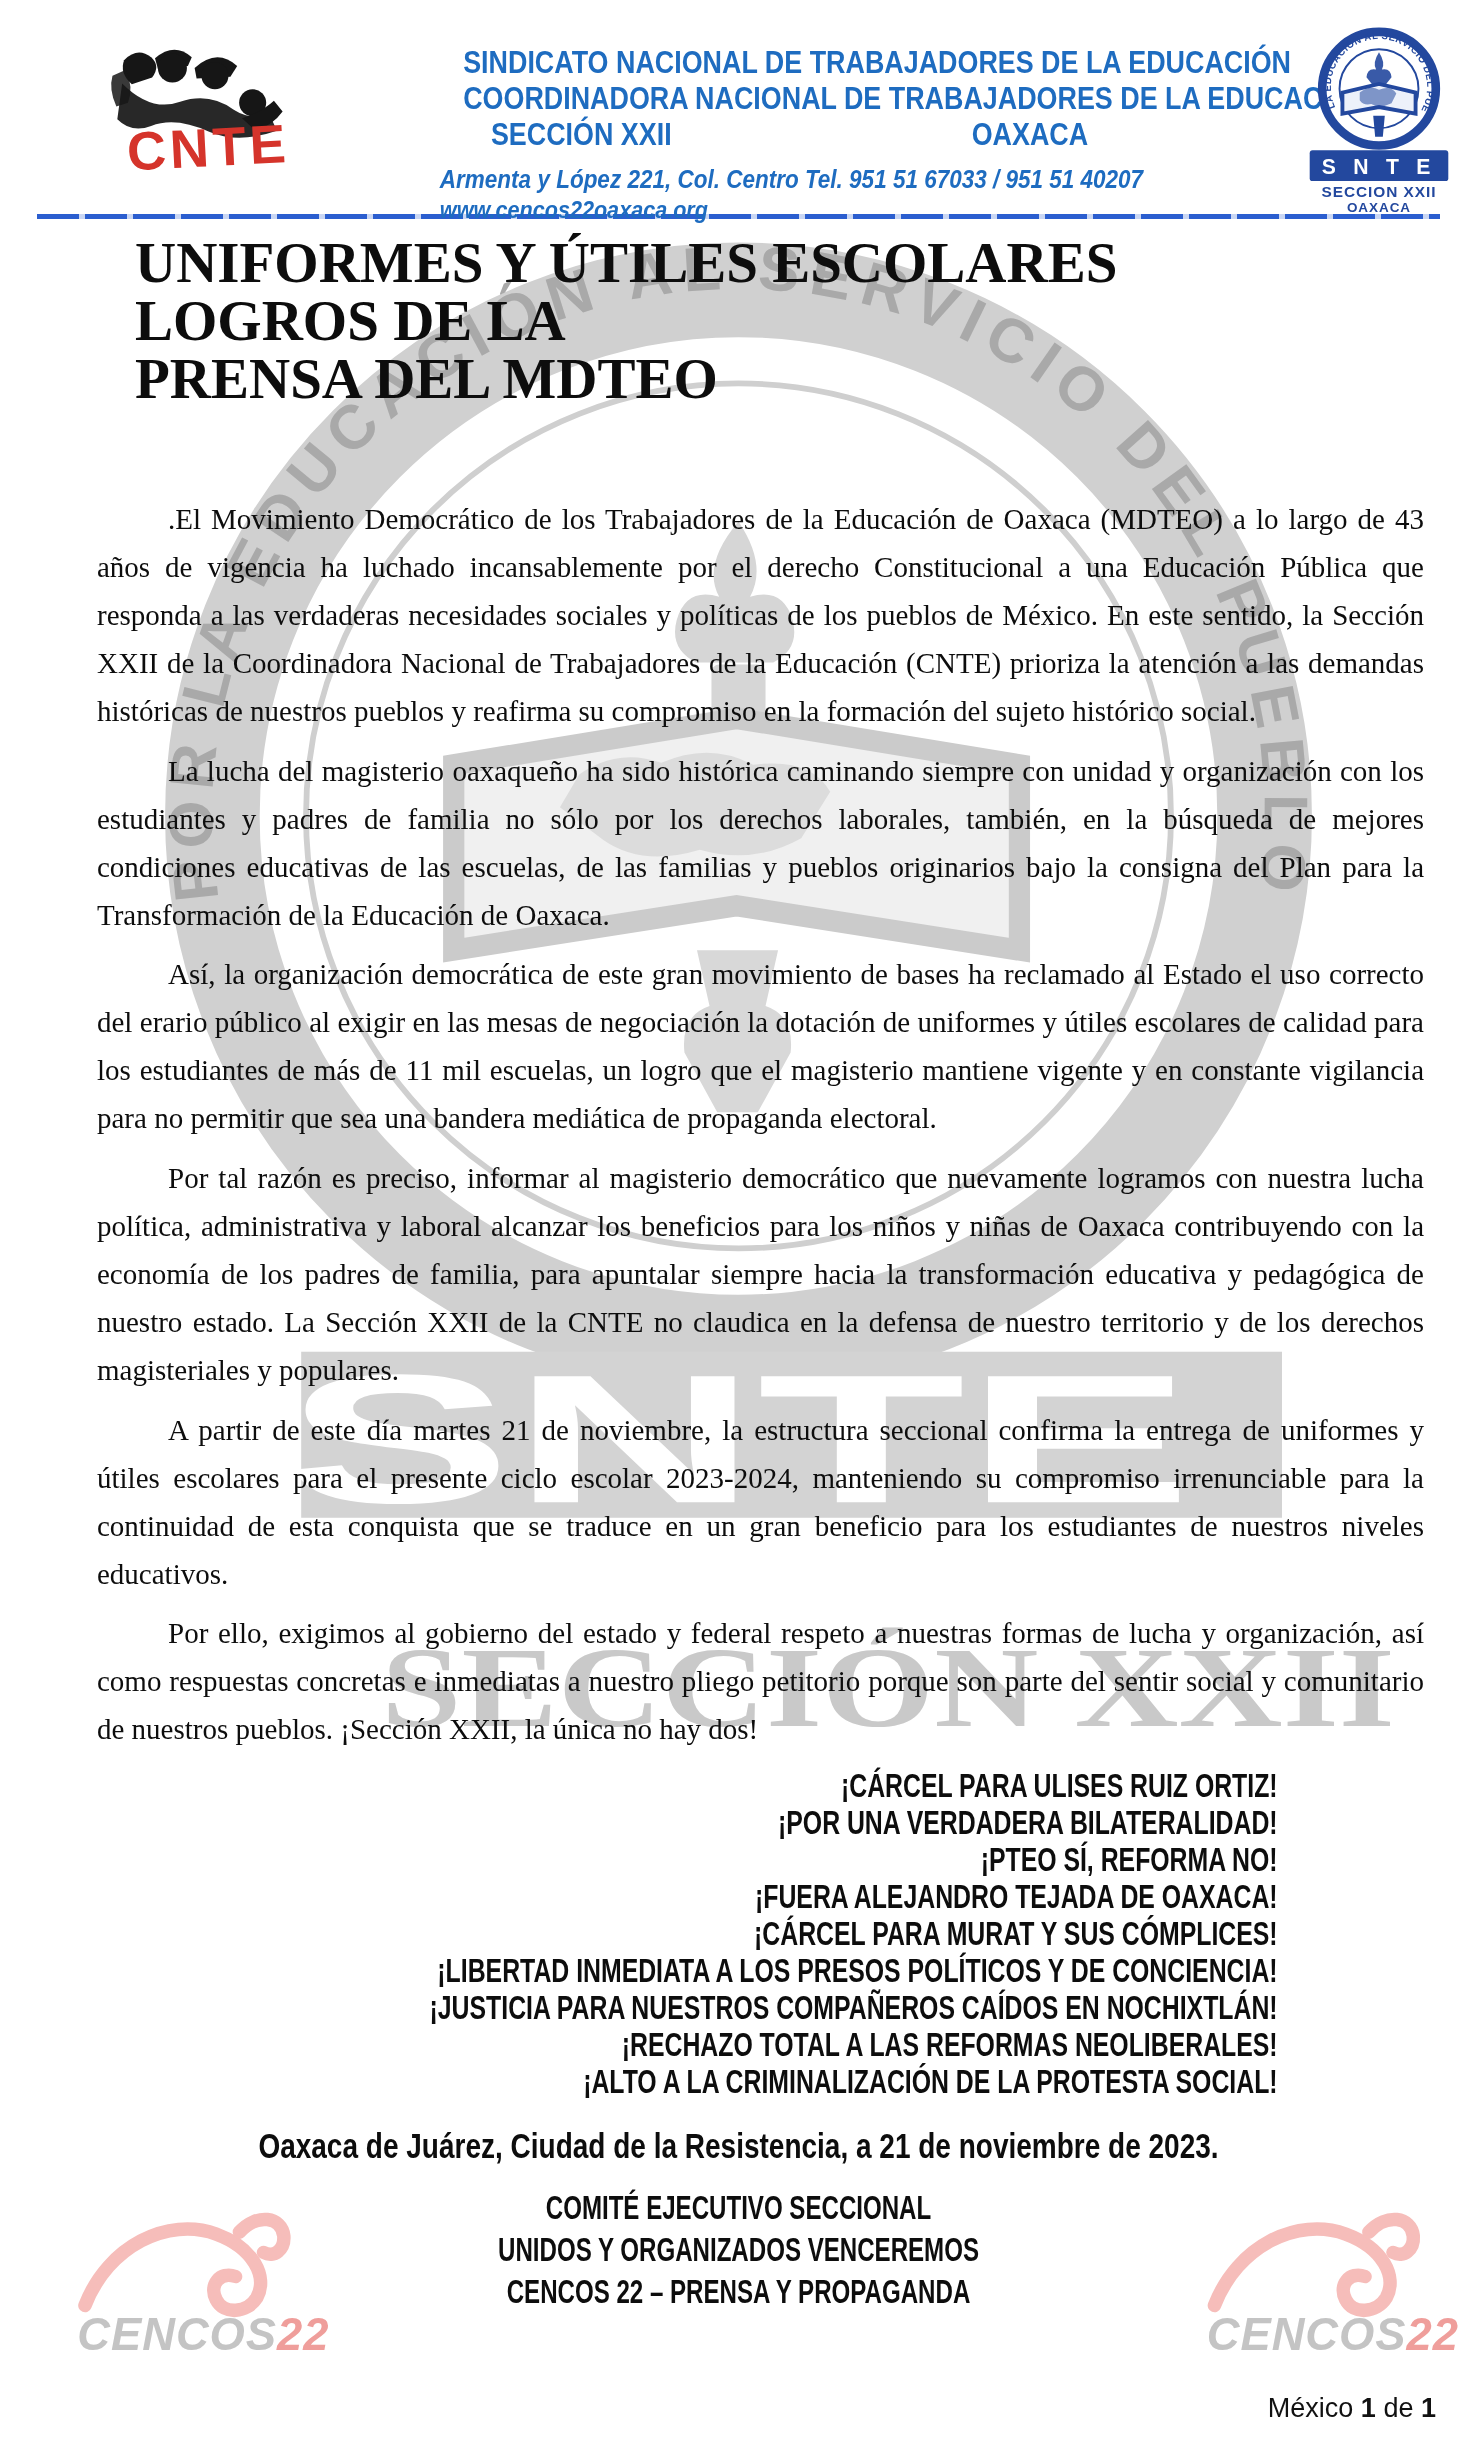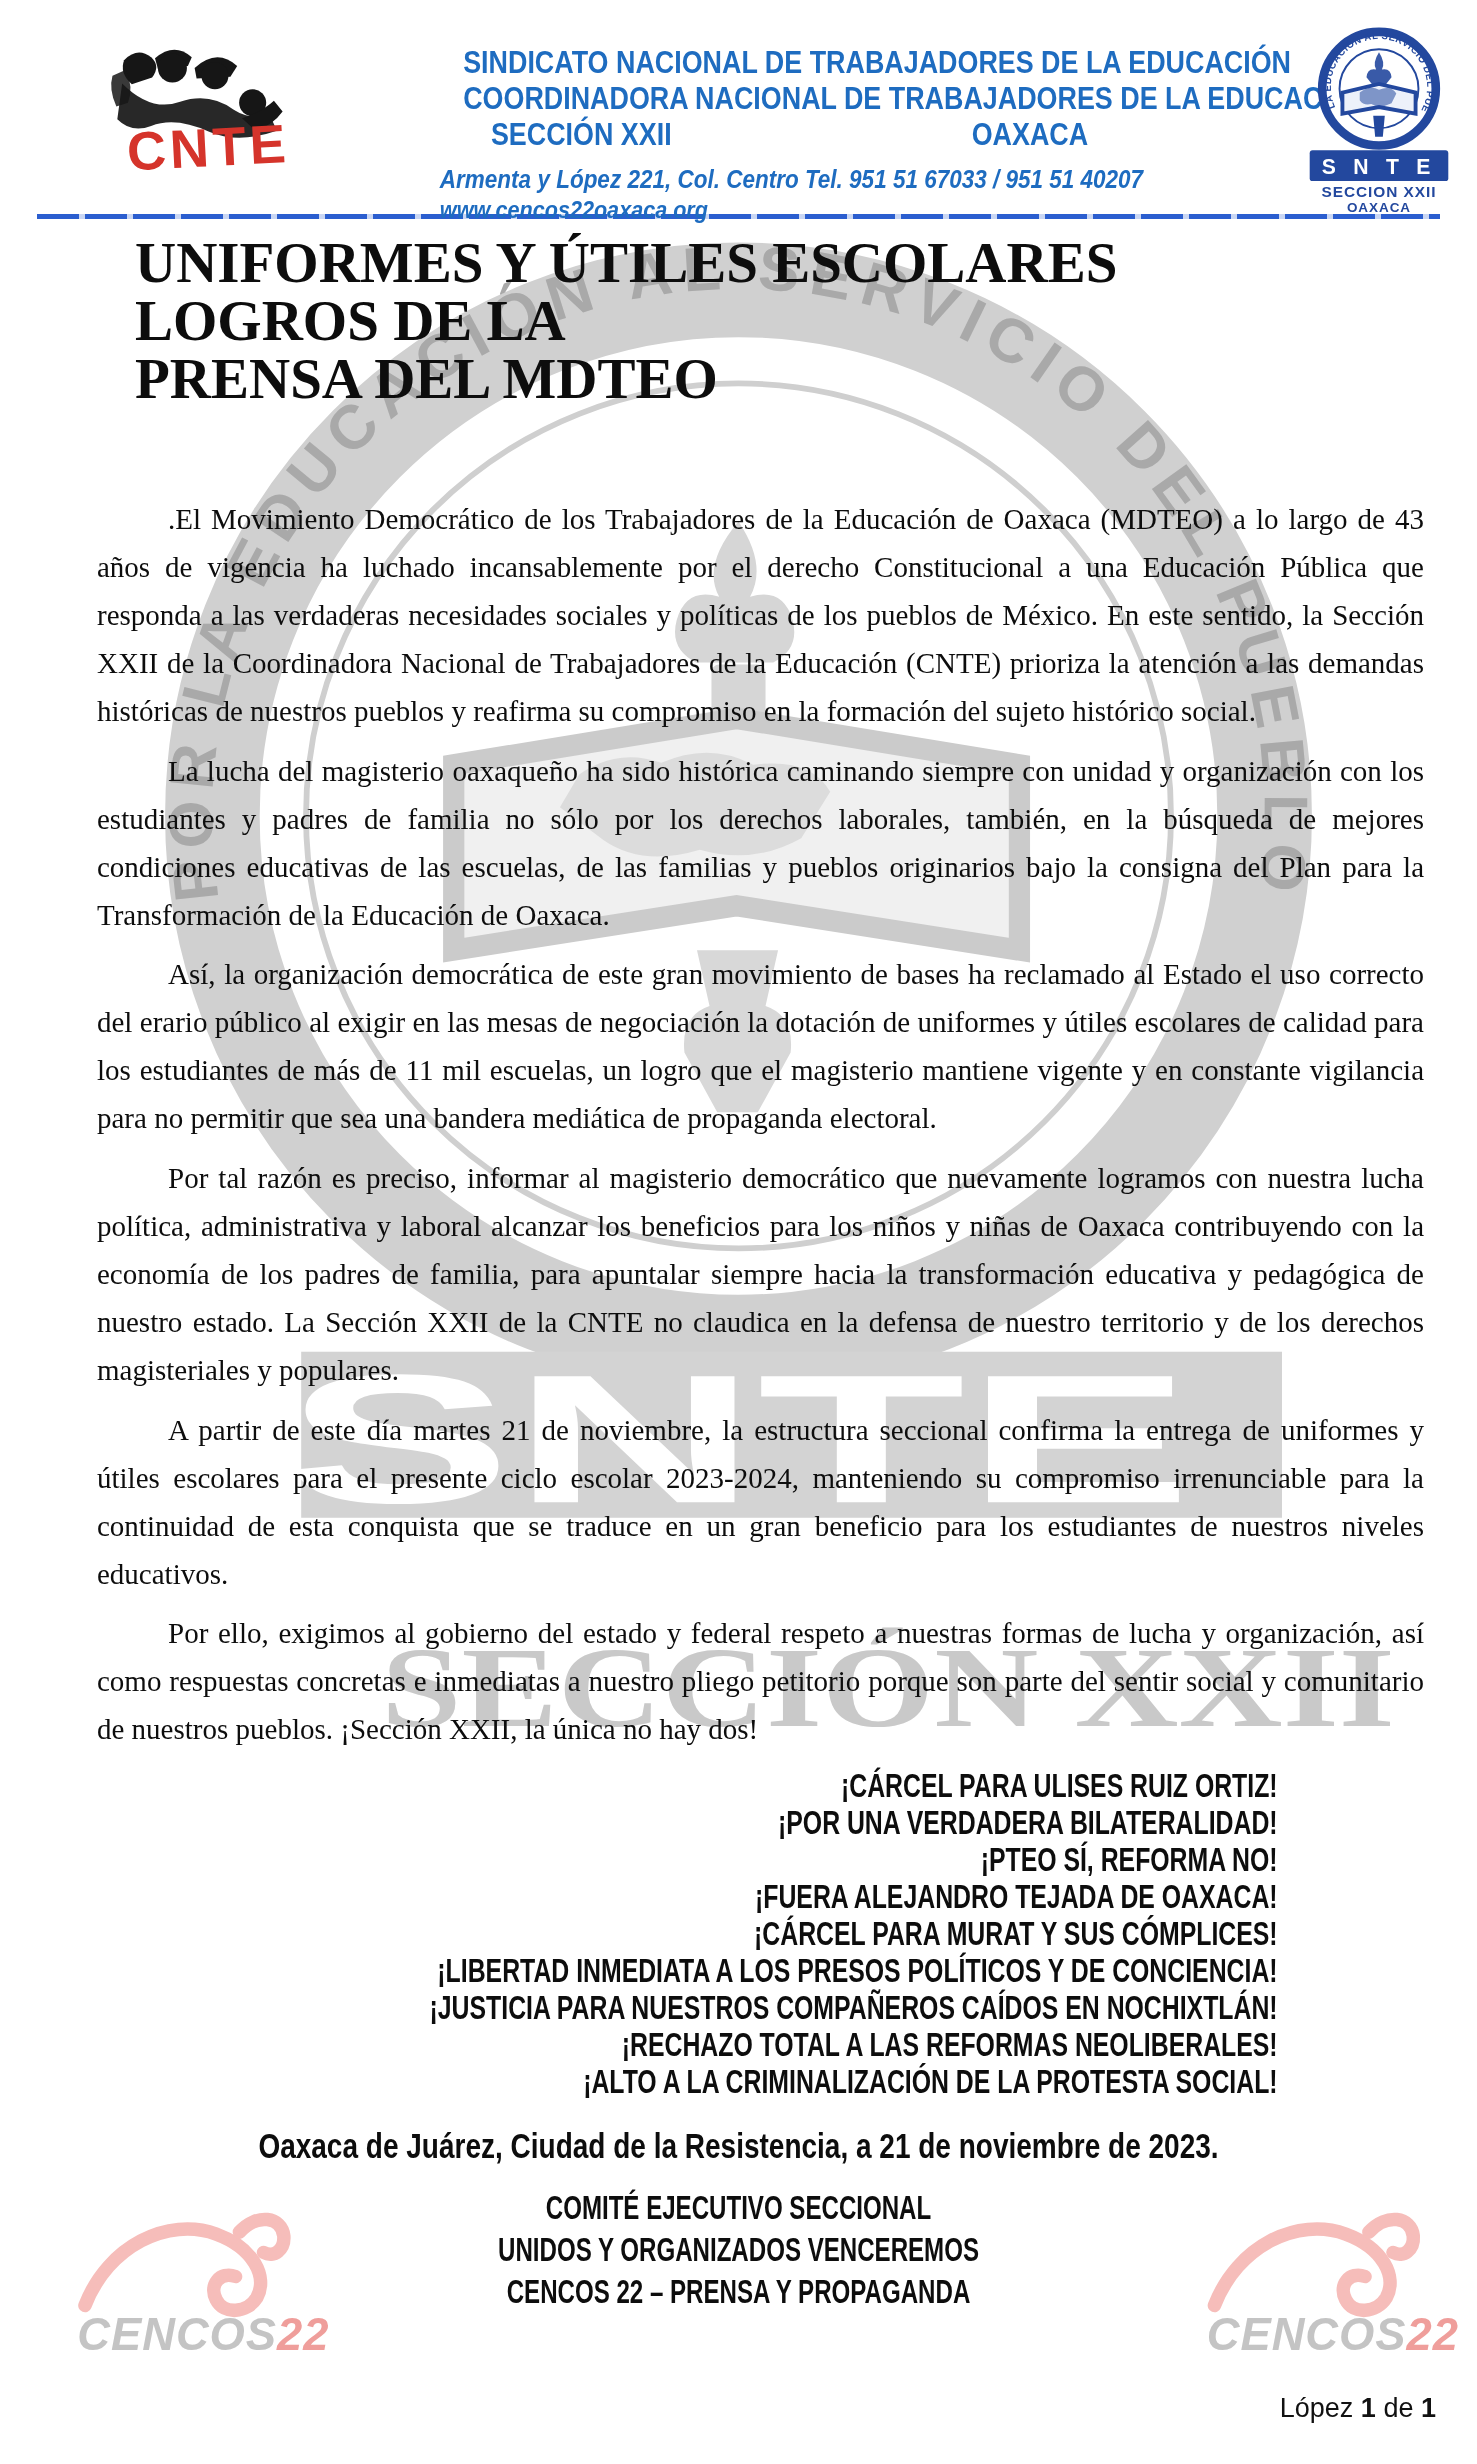--- a/index.html
+++ b/index.html
@@ -194,20 +194,20 @@
 
   <div class="dateline">Oaxaca de Juárez, Ciudad de la Resistencia, a 21 de noviembre de 2023.</div>
 
   <div class="signature">
     <div class="signature-line">COMITÉ EJECUTIVO SECCIONAL</div>
     <div class="signature-line">UNIDOS Y ORGANIZADOS VENCEREMOS</div>
     <div class="signature-line">CENCOS 22 – PRENSA Y PROPAGANDA</div>
   </div>
 
   <div class="page-num">
-    <span>López</span>
+    <span>México</span>
     <b>1</b>
     <span>de</span>
     <b>1</b>
   </div>
 
 </div>
 
 
 </body></html>

